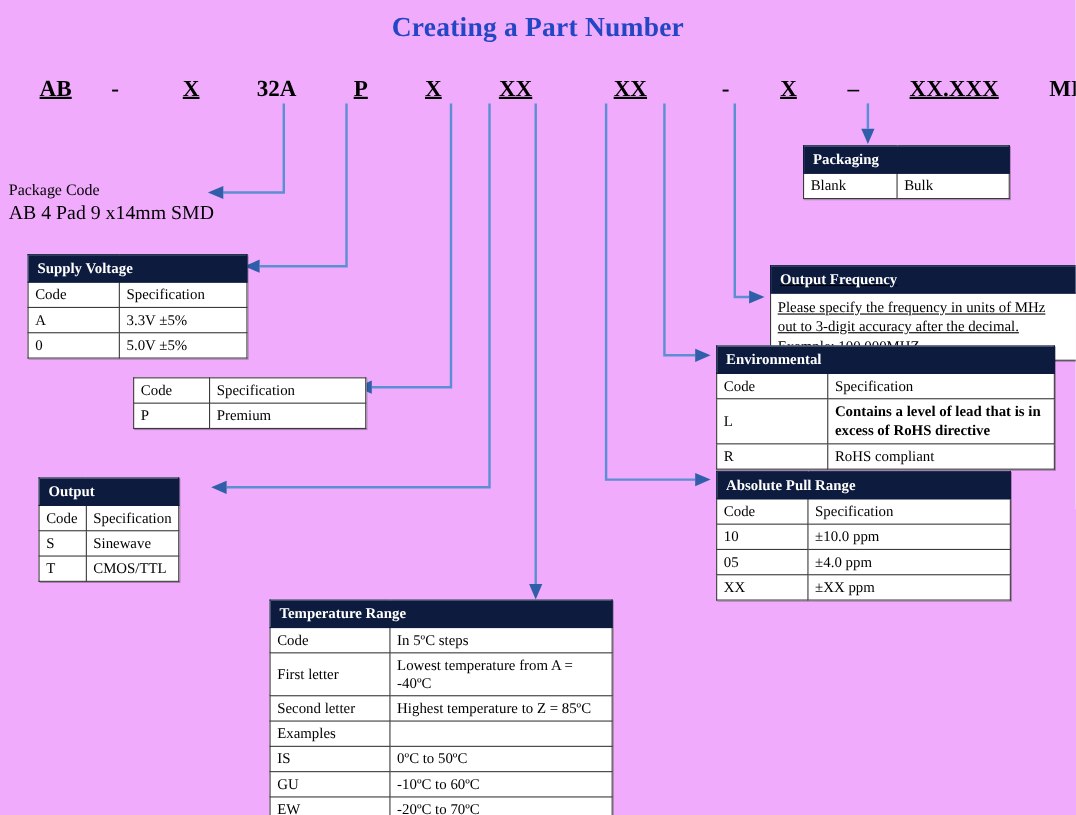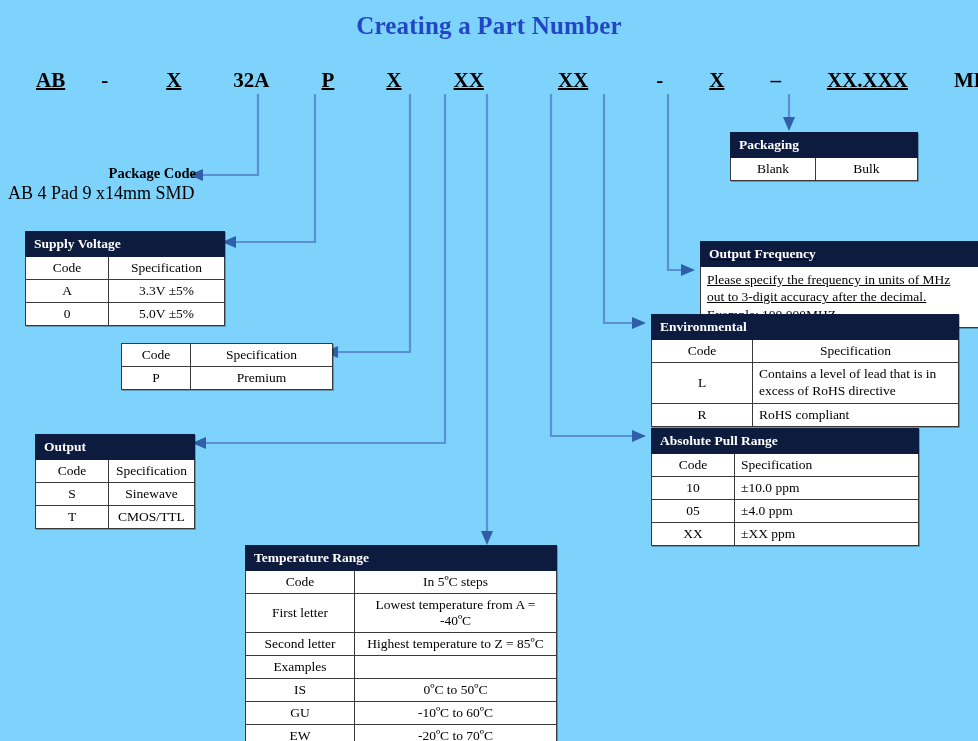--- a/index.html
+++ b/index.html
@@ -9,21 +9,21 @@
   }
   body {
     font-family: "Liberation Serif", "DejaVu Serif", serif;
     color: #000000;
   }
   #page {
     position: relative;
     width: 978px;
     height: 741px;
     overflow: hidden;
-    background: #7dd3fc;
+    background: #f0abfc;
   }
 
   
   #title {
     position: absolute;
     left: 0;
     top: 12px;
     width: 978px;
     text-align: center;
     font-size: 25px;
@@ -55,21 +55,21 @@
     position: absolute;
     border-collapse: collapse;
     background: #ffffff;
     font-size: 13.5px;
     box-shadow: 1px 1px 0 rgba(0,0,0,0.28);
     padding-left: 12px;
   }
   .tbl td, .tbl th {
     border: 1px solid #3a3a3a;
     padding: 3px 6px;
-    text-align: center;
+    text-align: left;
     font-weight: normal;
     background: #ffffff;
   }
   .tbl .hdr td {
     background: #0d1b3e;
     color: #ffffff;
     font-weight: bold;
     text-align: left;
     padding: 4px 8px;
     border: 1px solid #0d1b3e;
@@ -78,24 +78,23 @@
 
   
   #pkgcode {
     position: absolute;
     left: 8px;
     top: 165px;
     width: 190px;
     font-size: 14px;
   }
   #pkgcode .lbl {
-    font-weight: bold;
+    font-weight: normal;
     font-size: 14.5px;
     display: block;
-    text-align: right;
     padding-right: 2px;
   }
   #pkgcode .desc {
     display: block;
     text-align: left;
     font-size: 18px;
     margin-top: 1px;
   }
 
   
@@ -192,21 +191,21 @@
       <td style="width:56px;">Code</td>
       <td>Specification</td>
     </tr>
     <tr>
       <td>P</td>
       <td>Premium</td>
     </tr>
   </tbody>
     </table>
 
-  <table class="tbl" id="t-output" style="left:35px; top:434px; width:160px;">
+  <table class="tbl" id="t-output" style="left:35px; top:434px; width:128px;">
     <tbody>
         <tr class="hdr">
           <td colspan="2">Output</td>
         </tr>
     <tr>
       <td style="width:60px;">Code</td>
       <td>Specification</td>
     </tr>
     <tr>
       <td>S</td>
@@ -274,21 +273,21 @@
     <tbody>
         <tr class="hdr">
           <td colspan="2">Environmental</td>
         </tr>
     <tr>
       <td style="width:88px;">Code</td>
       <td>Specification</td>
     </tr>
     <tr>
       <td>L</td>
-      <td class="lft" style="line-height:1.25;">Contains a level of lead that is in excess of RoHS directive</td>
+      <td class="lft" style="line-height:1.25;font-weight:bold;">Contains a level of lead that is in excess of RoHS directive</td>
     </tr>
     <tr>
       <td>R</td>
       <td class="lft">RoHS compliant</td>
     </tr>
   </tbody>
     </table>
 
   <table class="tbl" id="t-apr" style="left:651px; top:428px; width:268px;">
     <tbody>

